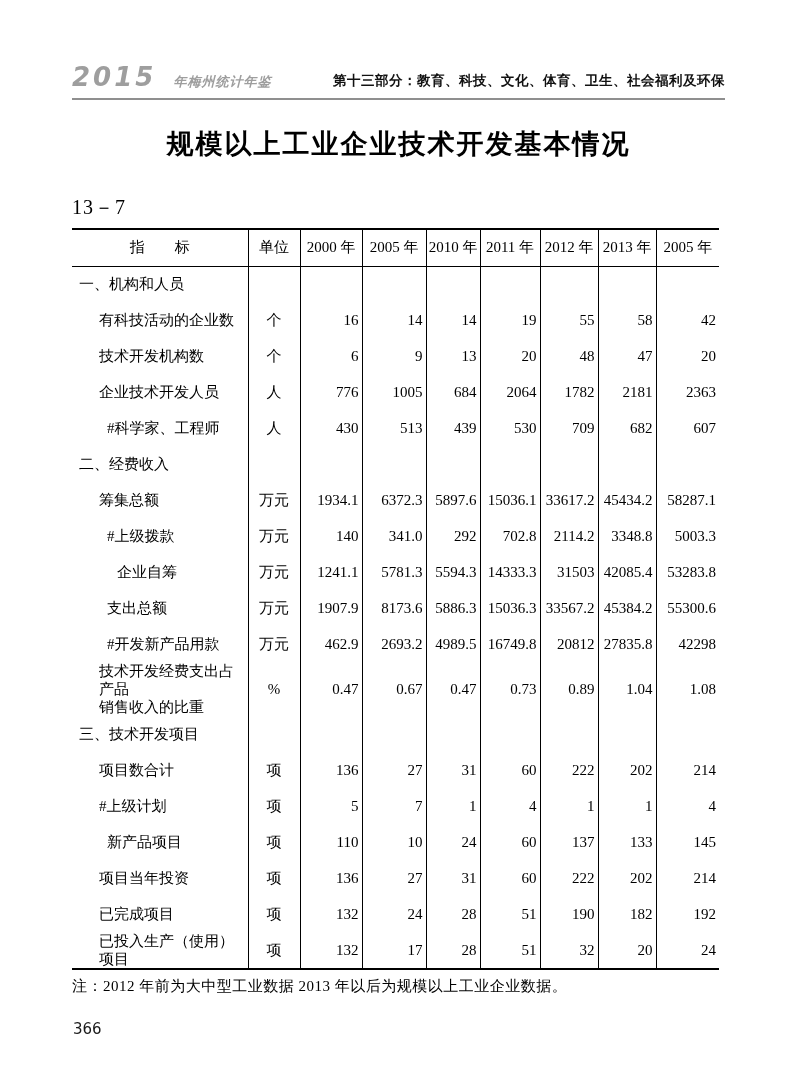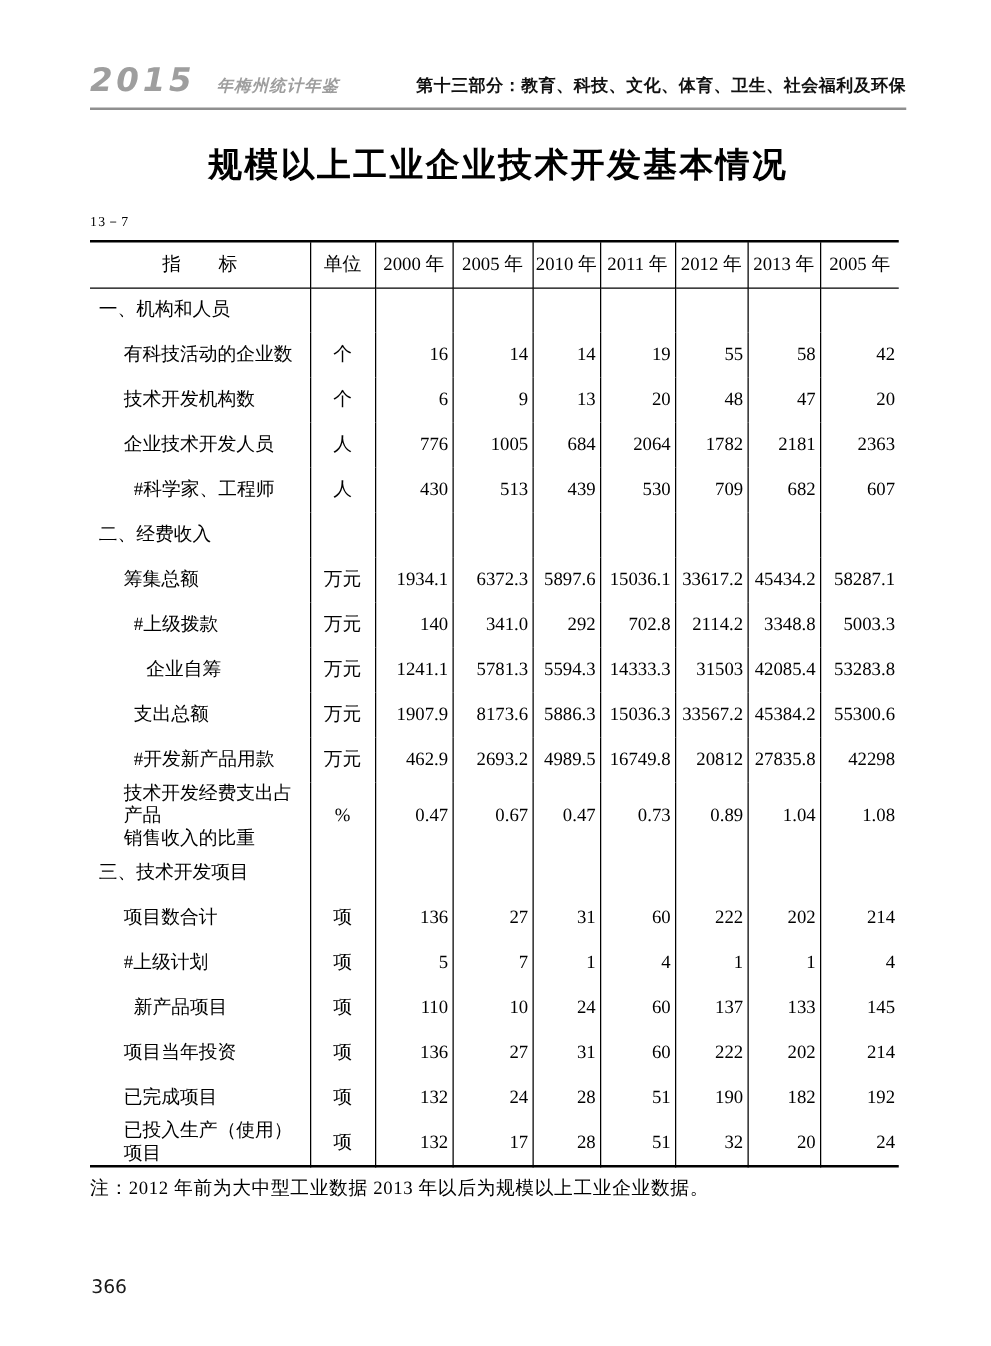--- a/index.html
+++ b/index.html
@@ -6,21 +6,21 @@
   html,body { background:#e8e8e8; }
   .page {
     position:relative;
     width:793px; height:1077px;
     background:#ffffff;
     margin:0 auto;
     font-family:"Liberation Serif","DejaVu Serif",serif;
     color:#000;
     overflow:hidden;
   }
-  .content { position:absolute; left:72px; top:4px; width:653px; }
+  .content { position:absolute; left:72px; top:16px; width:653px; }
 
   
   .page-header {
     display:flex; justify-content:space-between; align-items:flex-end;
     margin-top:46px;
   }
   .logo { display:flex; align-items:baseline; white-space:nowrap; }
   .logo-year {
     font-family:"DejaVu Sans","Liberation Sans",sans-serif;
     font-size:26px; font-weight:bold; font-style:italic;
@@ -34,21 +34,21 @@
     font-size:13.5px; font-weight:bold; color:#111;
     padding-bottom:2px; letter-spacing:0.5px;
   }
   .header-rule { border:none; border-top:2px solid #8f8f8f; margin-top:6px; }
 
   
   .table-title {
     text-align:center; font-size:27px; font-weight:bold;
     letter-spacing:2px; margin-top:26px;
   }
-  .table-code { font-size:11px; margin-top:20px; letter-spacing:1px; }
+  .table-code { font-size:20px; margin-top:32px; letter-spacing:1px; }
 
   
   table.stat {
     margin-top:7px;
     border-collapse:collapse; table-layout:fixed;
     width:647px;
     border-top:2.5px solid #000;
     border-bottom:2.5px solid #000;
   }
   table.stat th {

